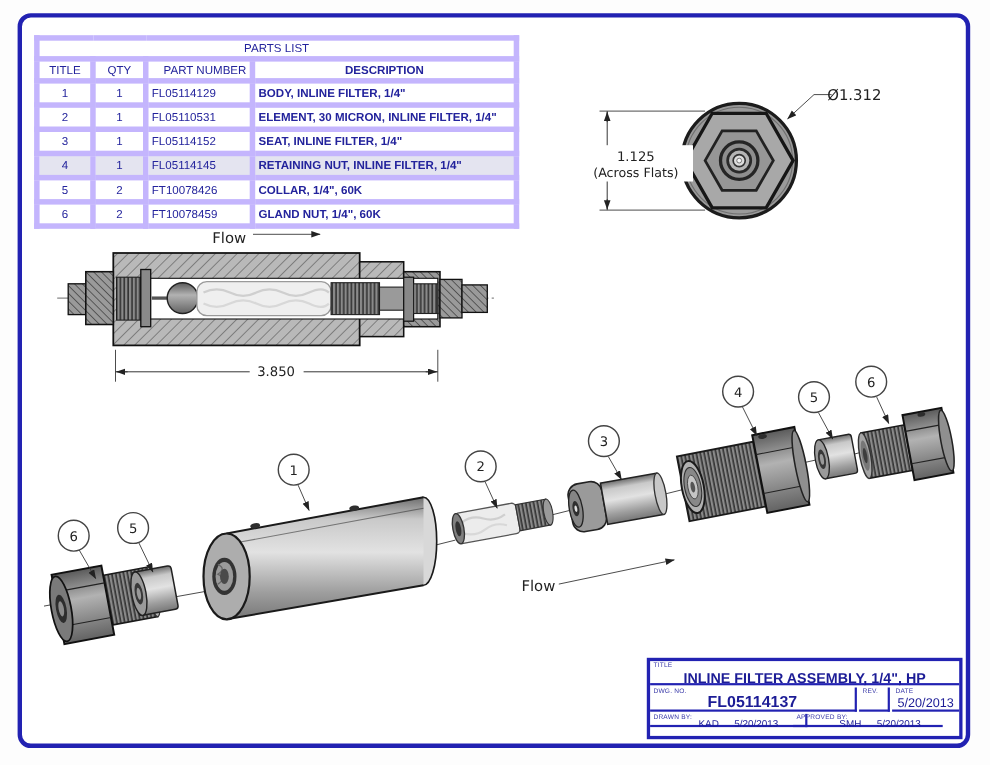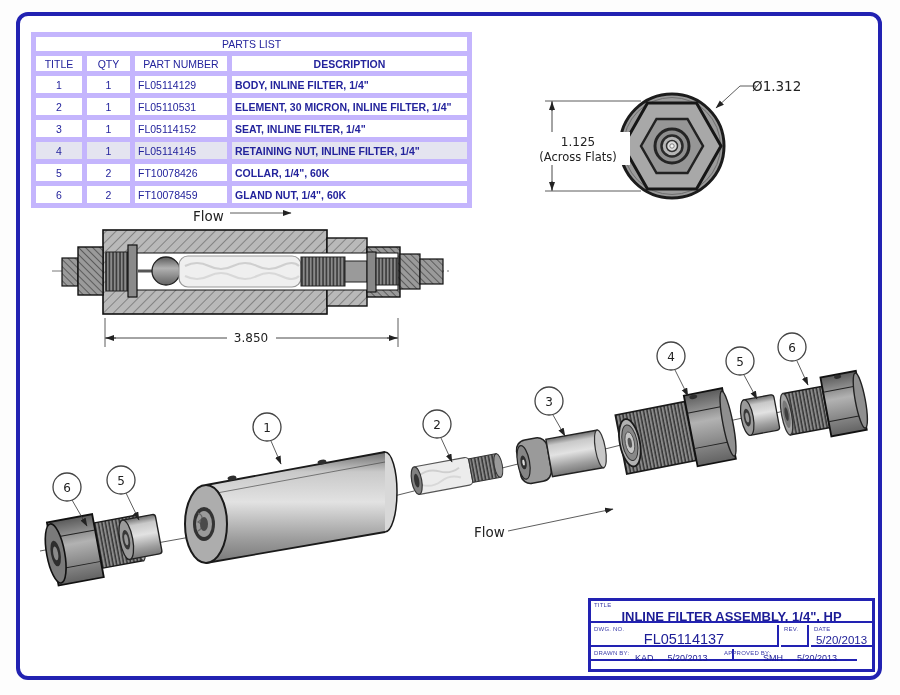--- a/index.html
+++ b/index.html
@@ -19,21 +19,21 @@
   #partsTable .c-qty{width:37px;text-align:center;}
   #partsTable .c-part{width:86px;text-align:left;}
   #partsTable .c-desc{width:229px;text-align:left;font-weight:bold;}
   #partsTable tr.hl td{background:#e4e4f0;}
   
   #titleBlock{position:absolute;left:588px;top:598px;width:287px;height:74px;
               border:3px solid #2222b2;box-sizing:border-box;color:#1c1c96;background:#fff;}
   .tbCell{position:absolute;box-sizing:border-box;border-color:#2222b2;border-style:solid;border-width:0;}
   .tbLabel{position:absolute;left:3px;top:1px;font-size:6px;color:#3a3aa8;letter-spacing:.2px;}
   .tbTitleVal{display:block;text-align:center;font-weight:bold;font-size:13px;padding-top:8px;}
-  .tbDwgVal{display:block;text-align:center;font-weight:normal;font-size:14.5px;padding-top:6px;}
+  .tbDwgVal{display:block;text-align:center;font-weight:bold;font-size:14.5px;padding-top:6px;}
   .tbDateVal{display:block;text-align:center;font-size:11.5px;padding-top:9px;}
   .tbSignVal{display:block;font-size:9px;padding:4px 0 0 44px;}
   .tbSignVal .d{margin-left:14px;}
   
   #art{position:absolute;left:0;top:0;}
   #art text{font-family:"DejaVu Sans", sans-serif;fill:#222;}
   .dim{stroke:#333;stroke-width:0.9;fill:none;}
   .thin{stroke:#333;stroke-width:0.8;fill:none;}
   .cl{stroke:#555;stroke-width:0.8;fill:none;stroke-dasharray:12 3 2 3;}
   .balloon{fill:#fff;stroke:#444;stroke-width:1.3;}
@@ -276,21 +276,21 @@
   </svg>
 
   <table id="partsTable">
     <tbody>
         <tr>
           <td class="tblTitle" colspan="4">PARTS LIST</td>
         </tr>
     <tr class="hdr">
       <td class="c-item">TITLE</td>
       <td class="c-qty">QTY</td>
-      <td class="c-part" style="text-align:center">PART NUMBER</td>
+      <td class="c-part" style="text-align:right">PART NUMBER</td>
       <td class="c-desc" style="text-align:center">DESCRIPTION</td>
     </tr>
     <tr>
       <td class="c-item">1</td>
       <td class="c-qty">1</td>
       <td class="c-part">FL05114129</td>
       <td class="c-desc">BODY, INLINE FILTER, 1/4"</td>
     </tr>
     <tr>
       <td class="c-item">2</td>

